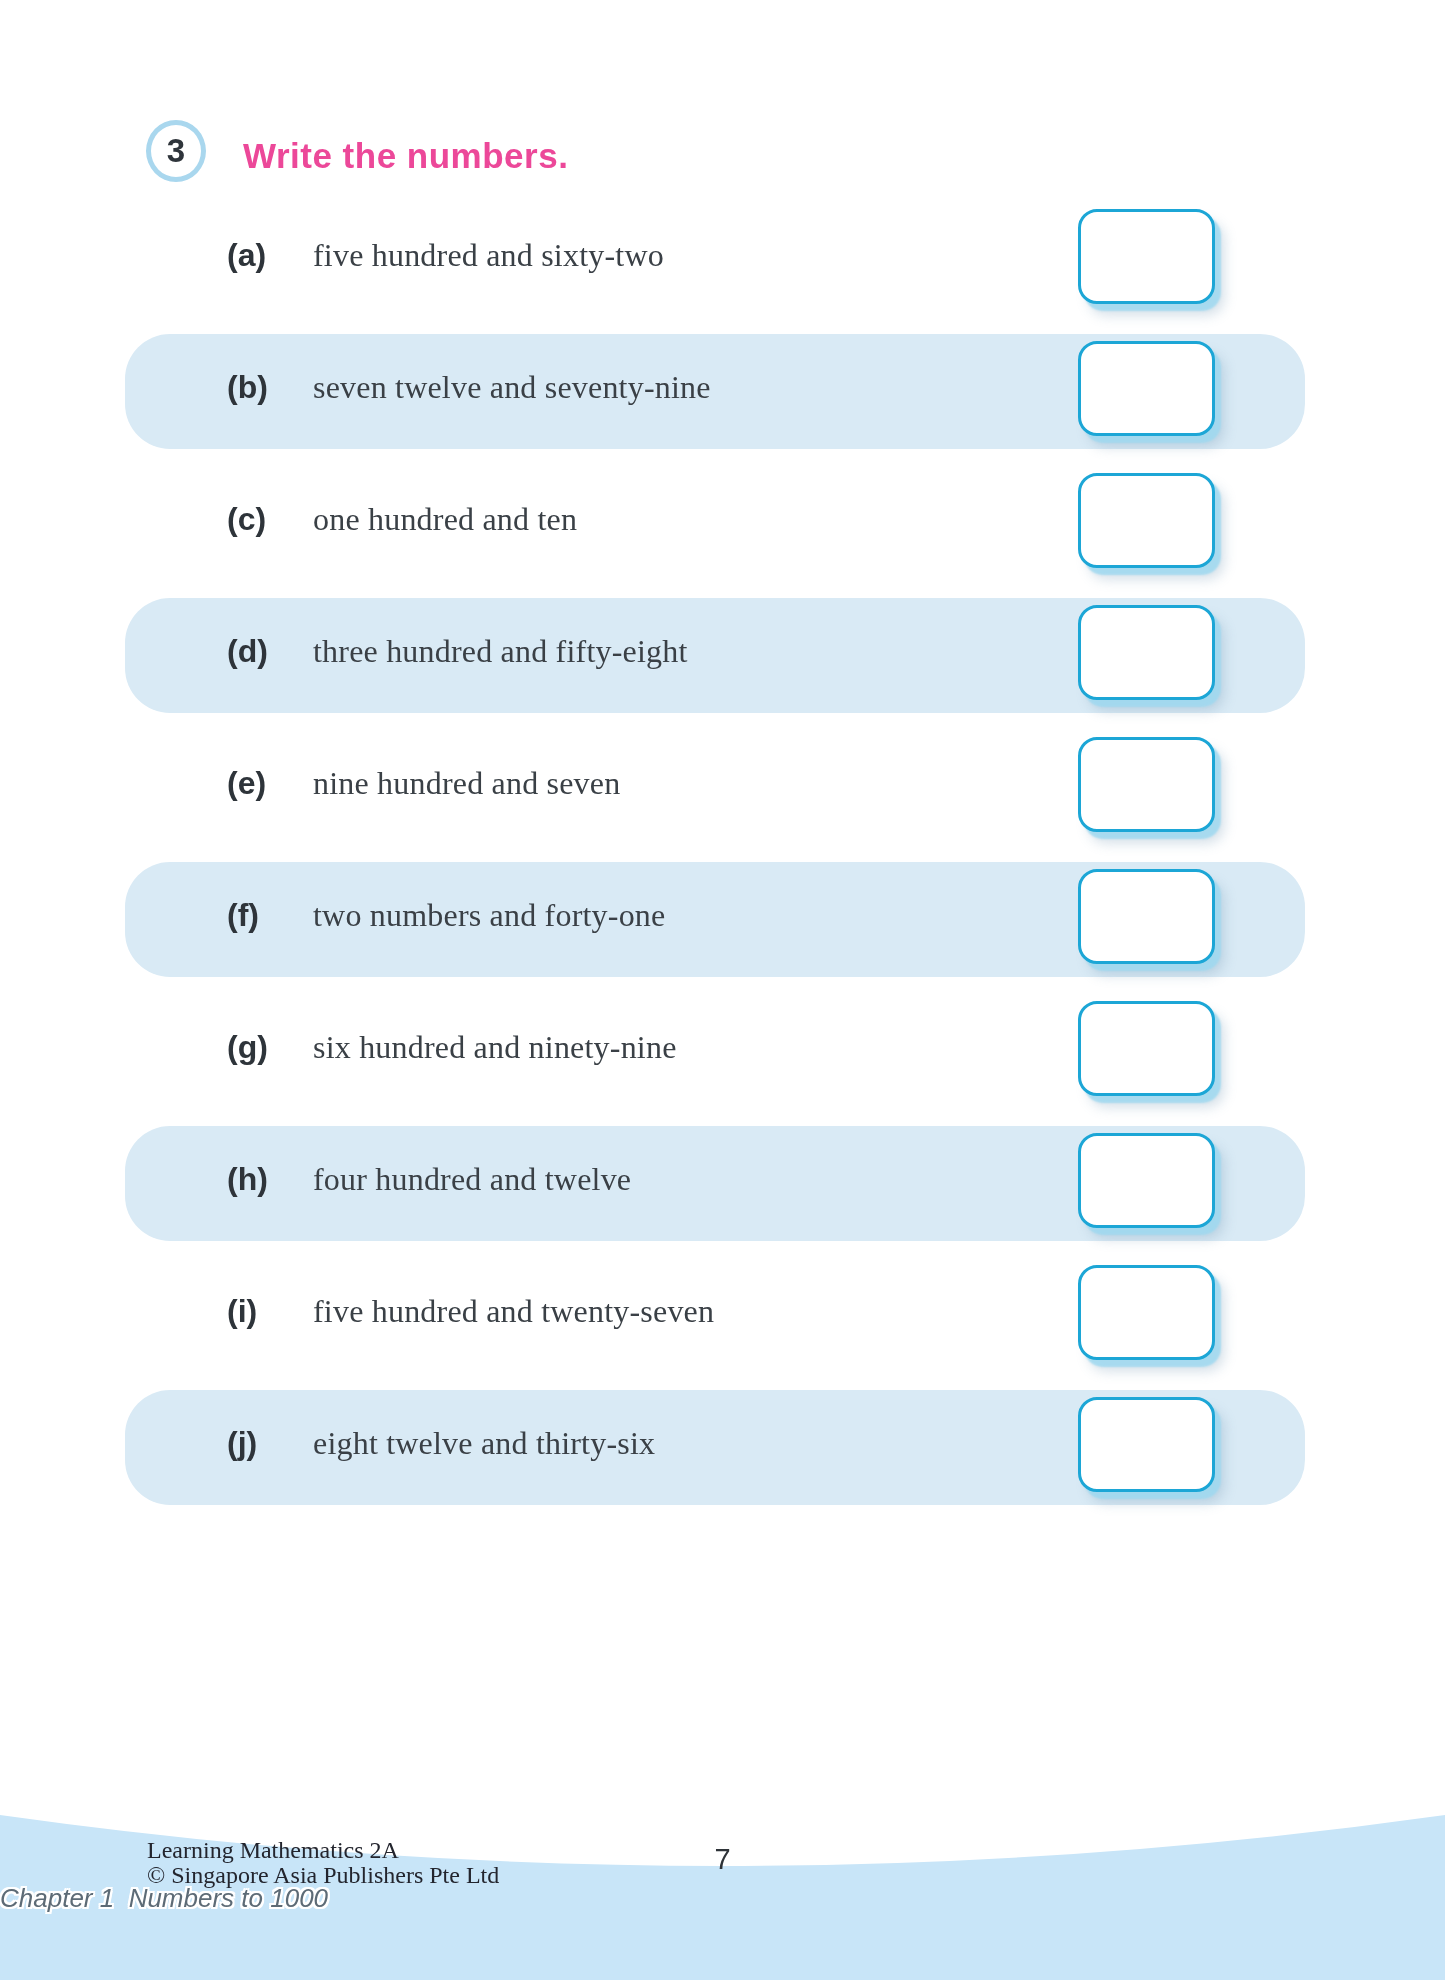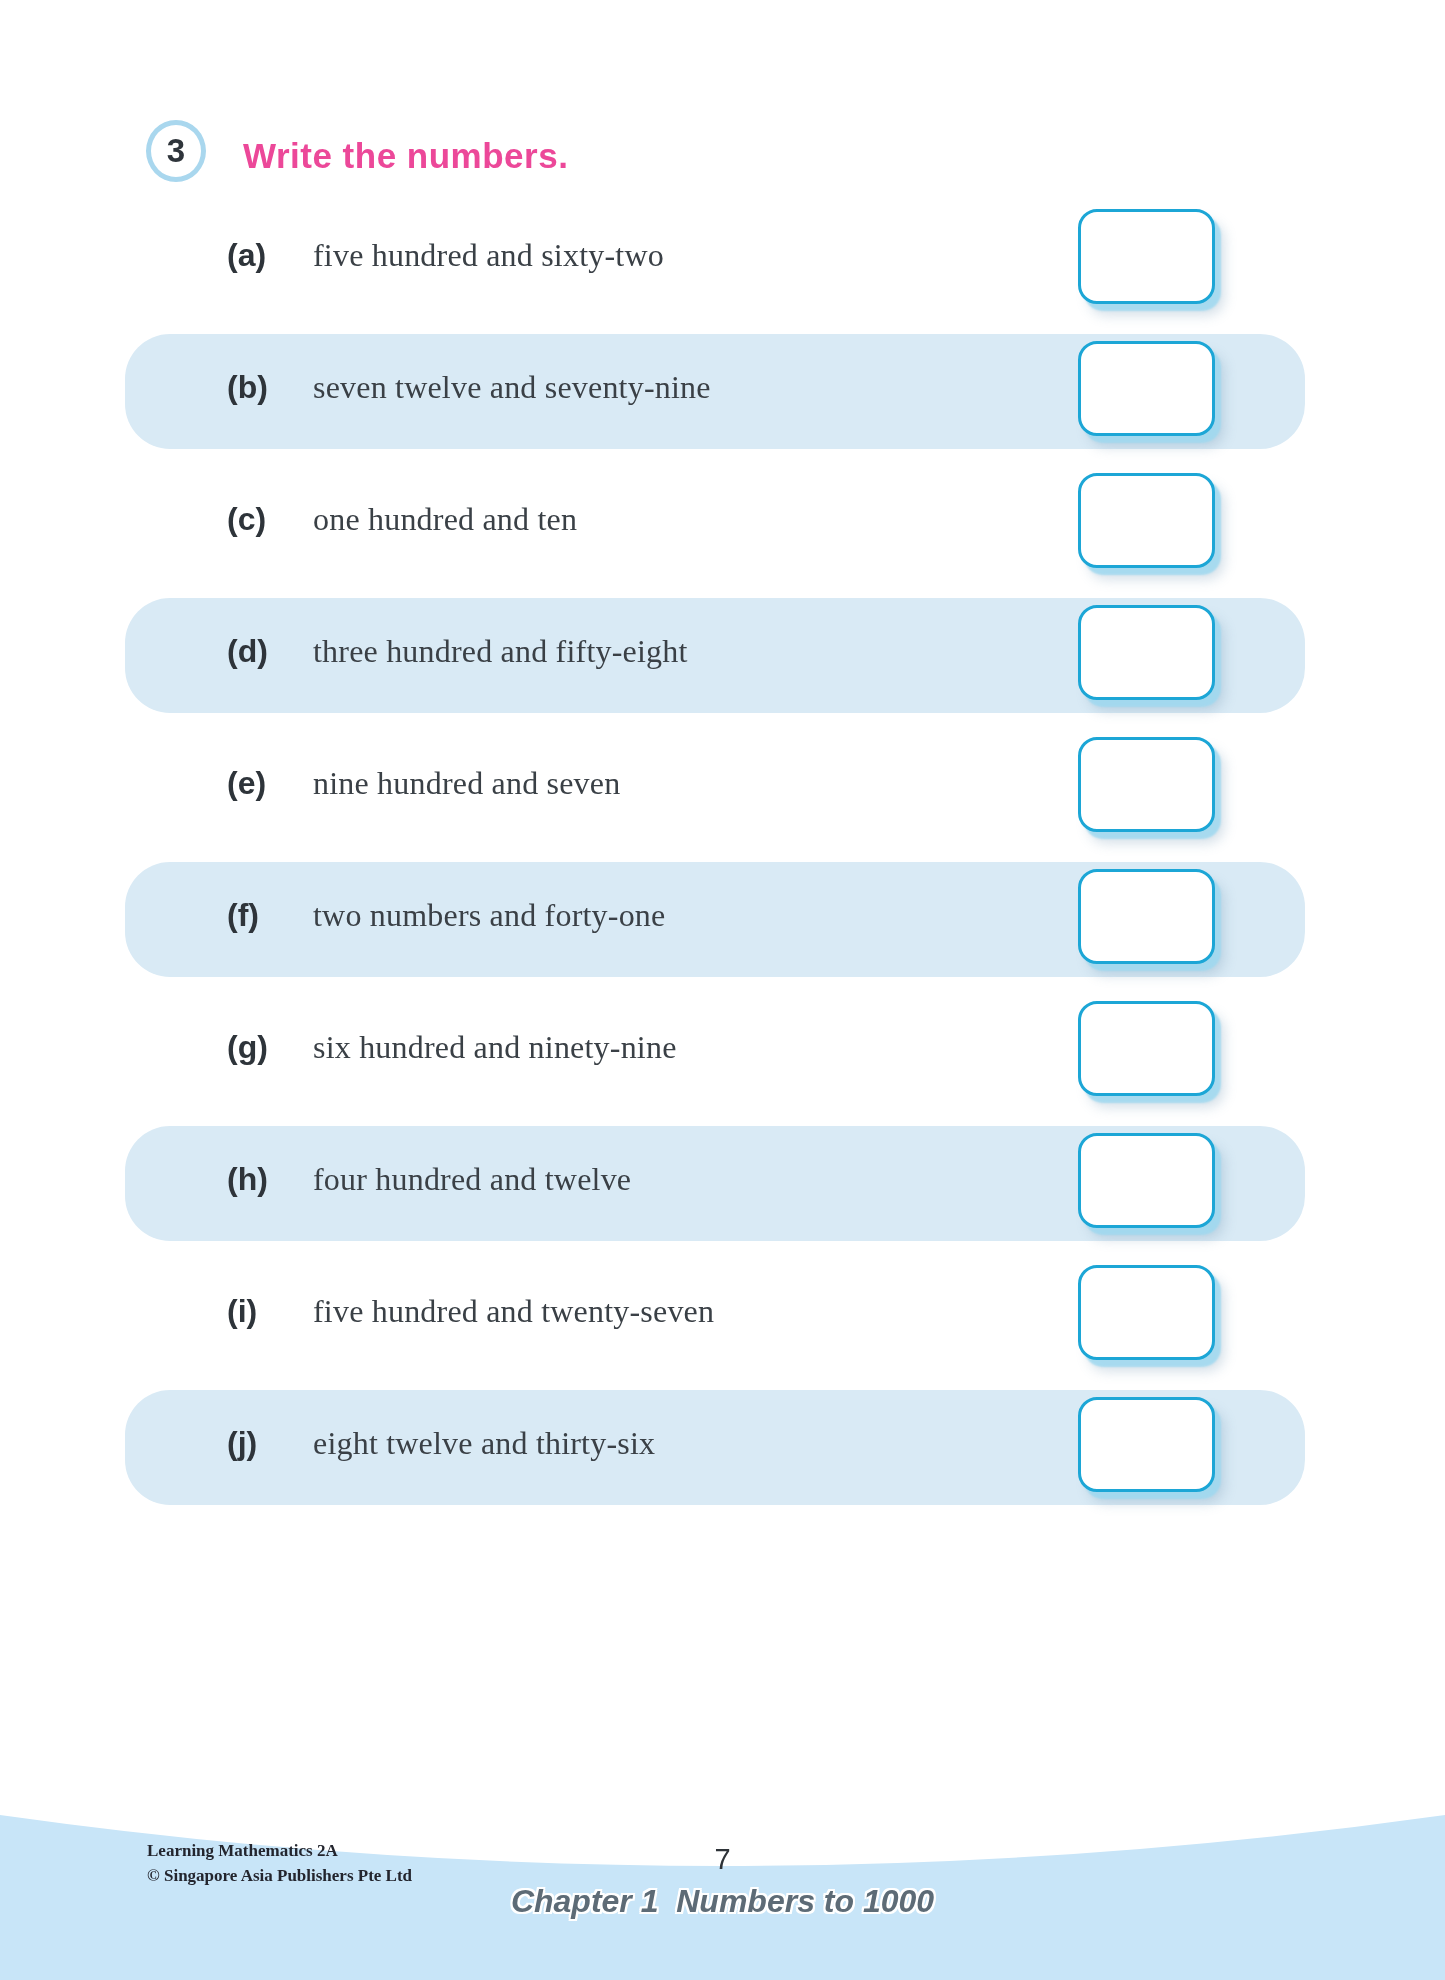--- a/index.html
+++ b/index.html
@@ -73,31 +73,31 @@
   }
 
   
   .footer{
     position:absolute;left:0;bottom:0;width:1445px;height:190px;
   }
   .footer svg{position:absolute;inset:0;display:block;}
   .imprint{
     position:absolute;left:147px;top:48px;
     font-family:"Liberation Serif", serif;
-    font-size:17px;line-height:25px;color:#23252e;font-weight:bold;
+    font-size:24px;line-height:25px;color:#23252e;
   }
   .page-number{
     position:absolute;left:0;right:0;top:53px;
     text-align:center;
     font-size:29px;color:#2e3338;
   }
   .chapter{
     position:absolute;left:0;right:0;top:93px;
-    text-align:center;
-    font-size:32px;font-weight:bold;font-style:italic;
+    text-align:left;
+    font-size:26px;font-weight:normal;font-style:italic;
     color:var(--chapter-ink,#5d6b76);
     white-space:pre;
     text-shadow:-2px -2px 0 #fff, 2px -2px 0 #fff, -2px 2px 0 #fff, 2px 2px 0 #fff,
                  0 -2px 0 #fff, 0 2px 0 #fff, -2px 0 0 #fff, 2px 0 0 #fff;
   }
 </style>
 </head>
 <body>
 
 <div class="page">

